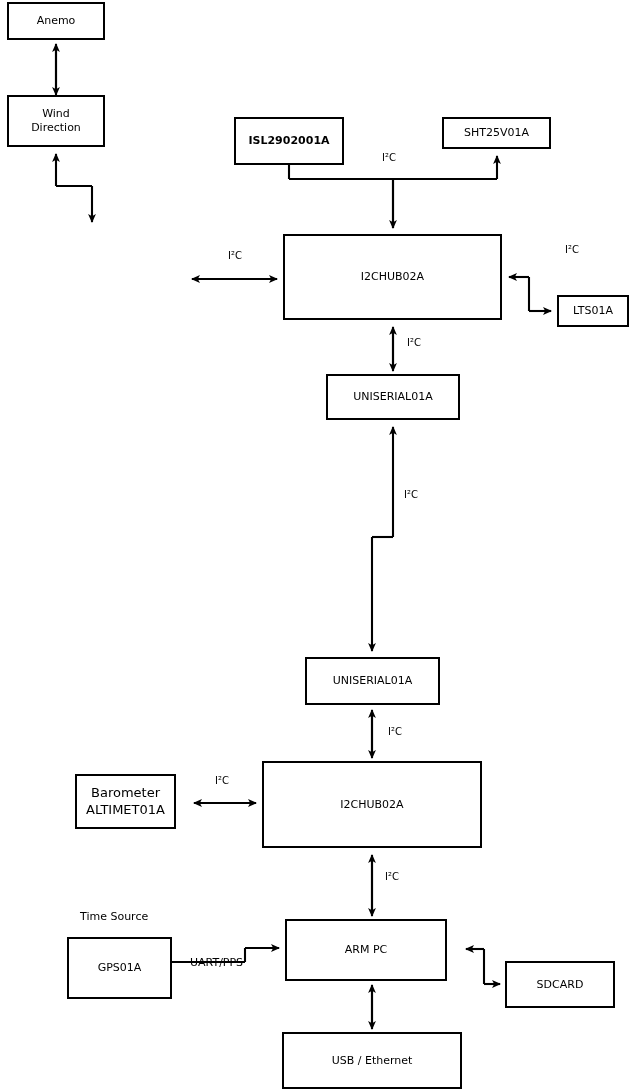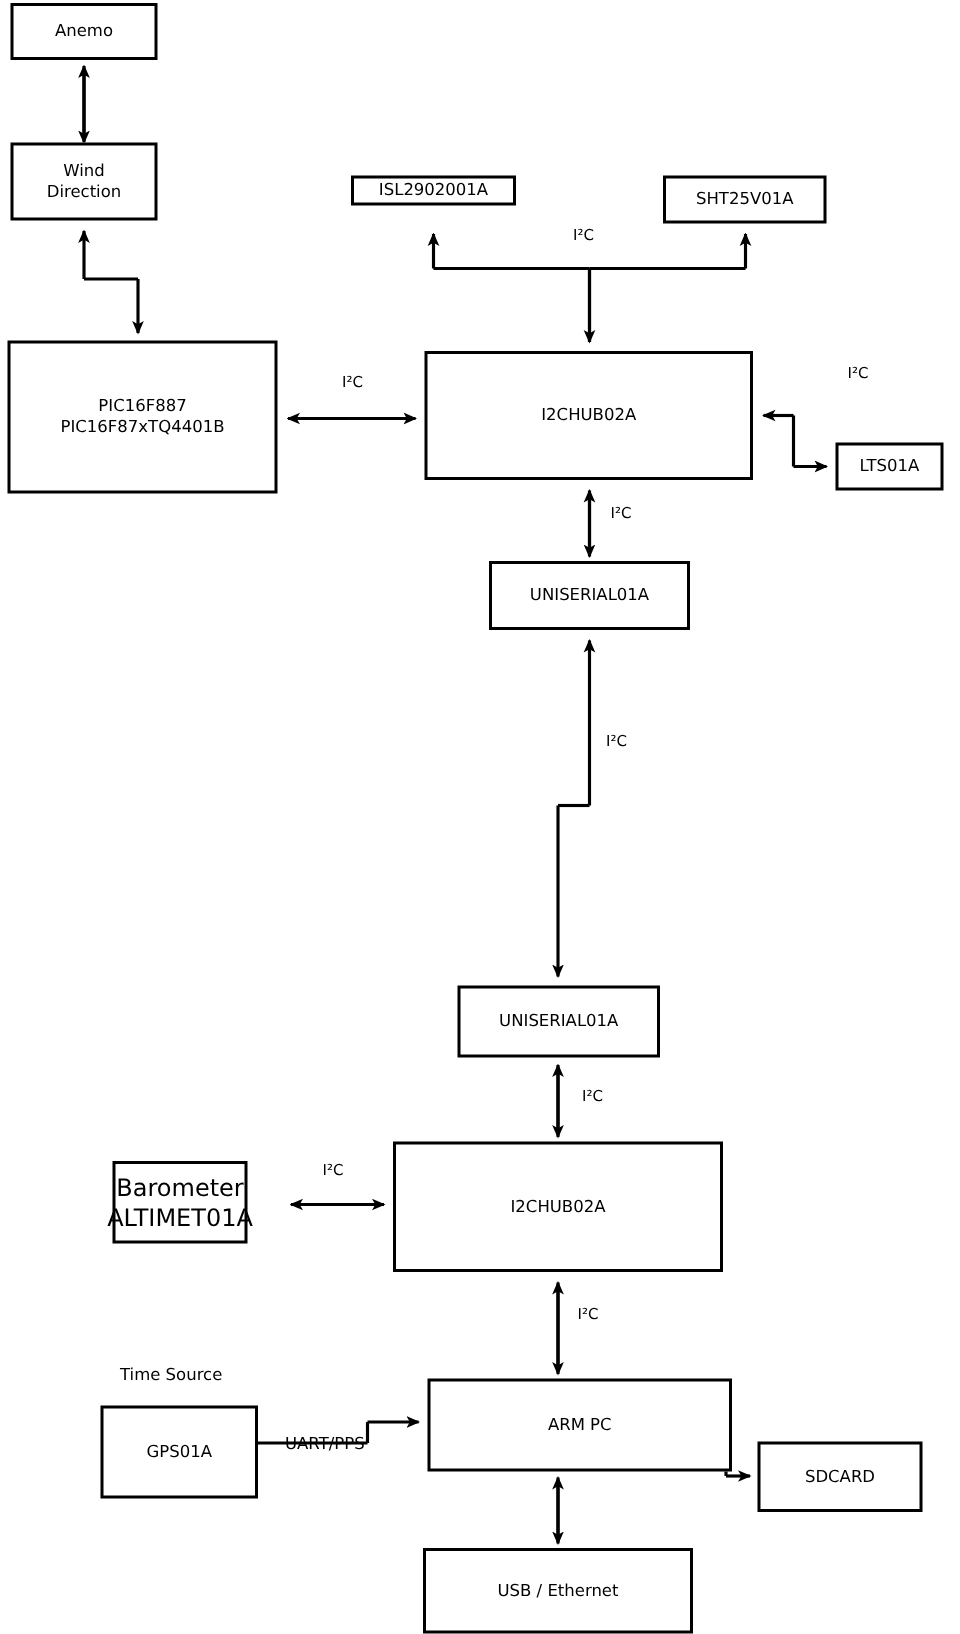--- a/index.html
+++ b/index.html
@@ -102,53 +102,49 @@
     </g>
   </svg>
 
   <div class="node" style="left: 7px; top: 2px; width: 98px; height: 38px; font-size: 11px; border-color: rgb(0, 0, 0);">
       <span>Anemo</span>
     </div>
   <div class="node" style="left: 7px; top: 95px; width: 98px; height: 52px; font-size: 11px; border-color: rgb(0, 0, 0);">
       <span>Wind
 Direction</span>
     </div>
-  <div class="node" style="left: 5px; top: 227px; width: 180px; height: 102px; font-size: 11px; border-color: rgb(0, 0, 0);">
-      <span>PIC16F887
-PIC16F87xTQ4401B</span>
-    </div>
-  <div class="node" style="left: 234px; top: 117px; width: 110px; height: 20px; font-size: 11px; border-color: rgb(0, 0, 0);">
+  <div class="node" style="left: 234px; top: 117px; width: 110px; height: 48px; font-size: 11px; border-color: rgb(0, 0, 0); font-weight: bold;">
       <span>ISL2902001A</span>
     </div>
   <div class="node" style="left: 442px; top: 117px; width: 109px; height: 32px; font-size: 11px; border-color: rgb(0, 0, 0); text-align: center;">
       <span>SHT25V01A</span>
     </div>
   <div class="node" style="left: 283px; top: 234px; width: 219px; height: 86px; font-size: 11px; border-color: rgb(0, 0, 0);">
       <span>I2CHUB02A</span>
     </div>
   <div class="node" style="left: 557px; top: 295px; width: 72px; height: 32px; font-size: 11px; border-color: rgb(0, 0, 0);">
       <span>LTS01A</span>
     </div>
   <div class="node" style="left: 326px; top: 374px; width: 134px; height: 46px; font-size: 11px; border-color: rgb(0, 0, 0);">
       <span>UNISERIAL01A</span>
     </div>
   <div class="node" style="left: 305px; top: 657px; width: 135px; height: 48px; font-size: 11px; border-color: rgb(0, 0, 0);">
       <span>UNISERIAL01A</span>
     </div>
   <div class="node" style="left: 262px; top: 761px; width: 220px; height: 87px; font-size: 11px; border-color: rgb(0, 0, 0);">
       <span>I2CHUB02A</span>
     </div>
-  <div class="node" style="left: 75px; top: 774px; width: 90px; height: 55px; font-size: 16px; border-color: rgb(0, 0, 0);">
+  <div class="node" style="left: 75px; top: 774px; width: 101px; height: 55px; font-size: 13px; border-color: rgb(0, 0, 0);">
       <span>Barometer
 ALTIMET01A</span>
     </div>
   <div class="node" style="left: 67px; top: 937px; width: 105px; height: 62px; font-size: 11px; border-color: rgb(0, 0, 0);">
       <span>GPS01A</span>
     </div>
-  <div class="node" style="left: 285px; top: 919px; width: 203px; height: 62px; font-size: 11px; border-color: rgb(0, 0, 0);">
+  <div class="node" style="left: 285px; top: 919px; width: 162px; height: 62px; font-size: 11px; border-color: rgb(0, 0, 0);">
       <span>ARM PC</span>
     </div>
   <div class="node" style="left: 505px; top: 961px; width: 110px; height: 47px; font-size: 11px; border-color: rgb(0, 0, 0);">
       <span>SDCARD</span>
     </div>
   <div class="node" style="left: 282px; top: 1032px; width: 180px; height: 57px; font-size: 11px; border-color: rgb(0, 0, 0);">
       <span>USB / Ethernet</span>
     </div>
 
   <div class="edge-label" style="left: 80px; top: 910px; font-size: 11px;">Time Source</div>

